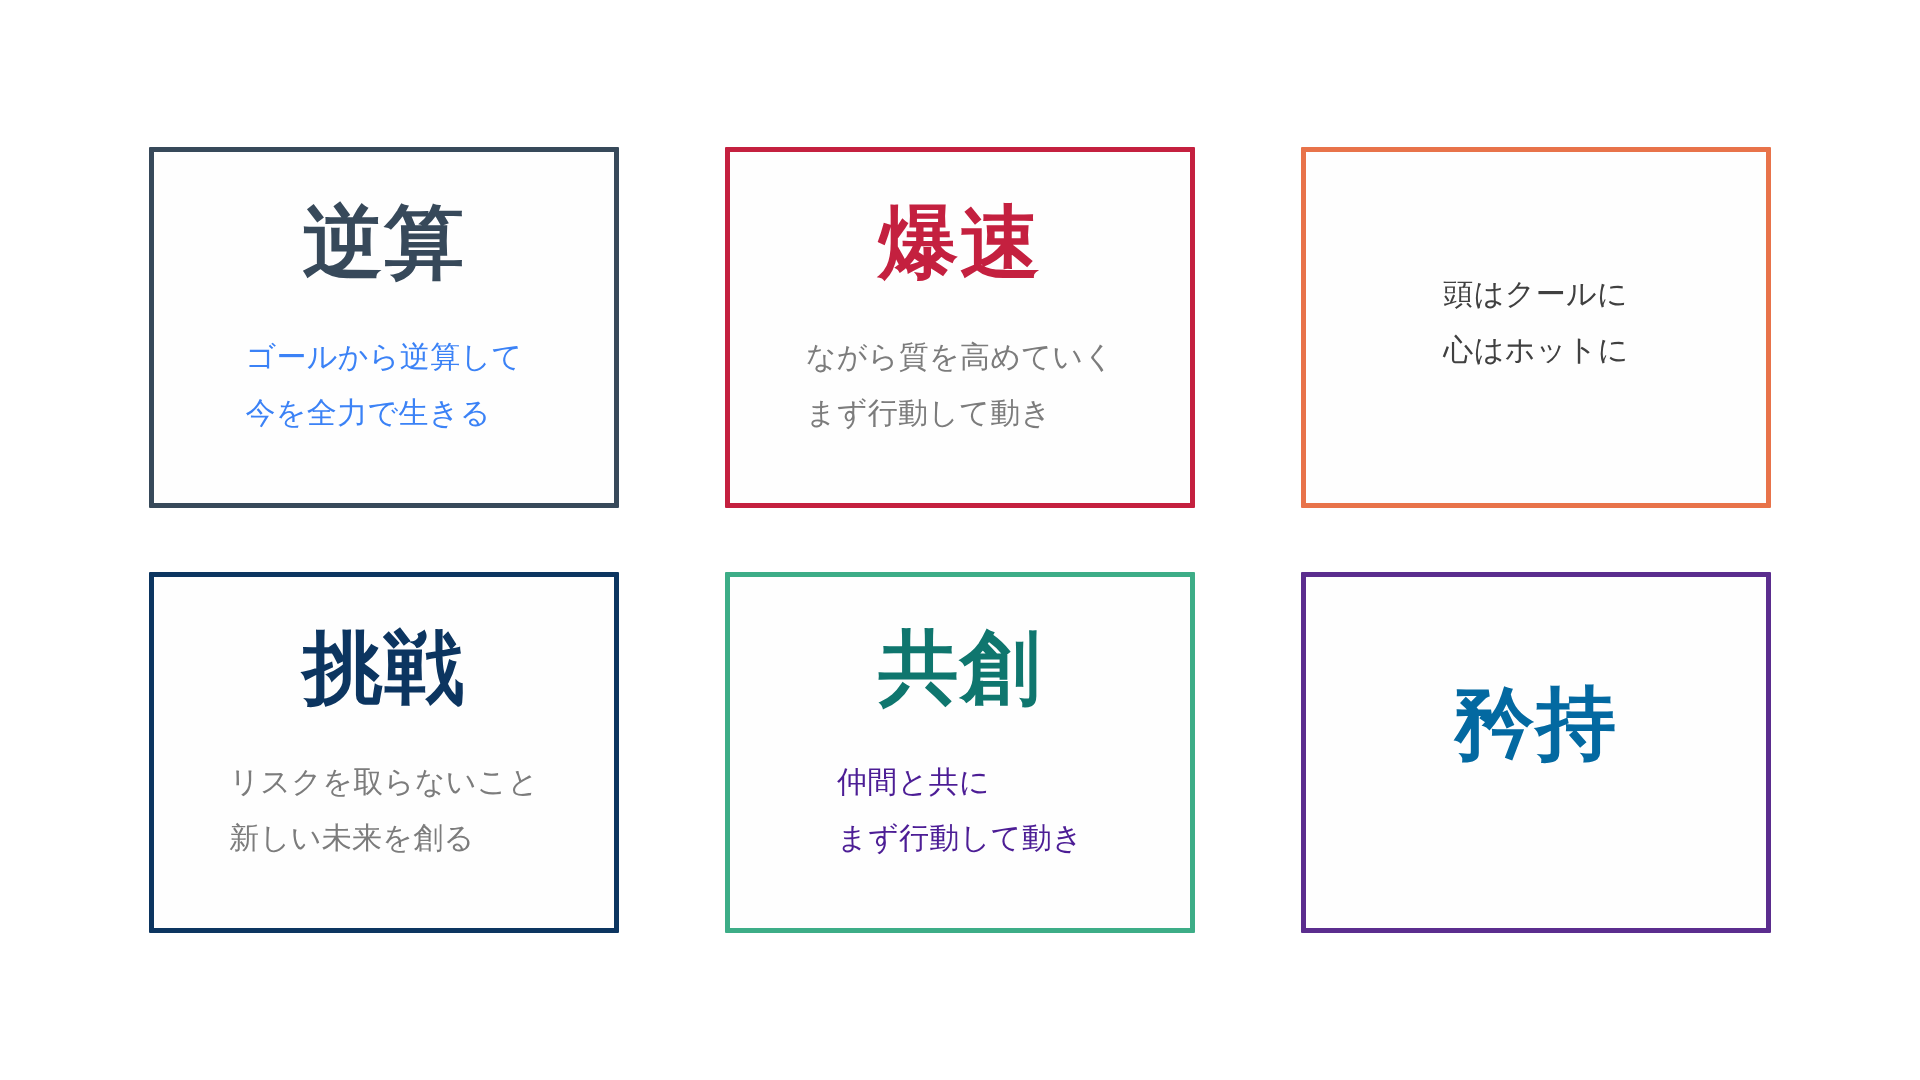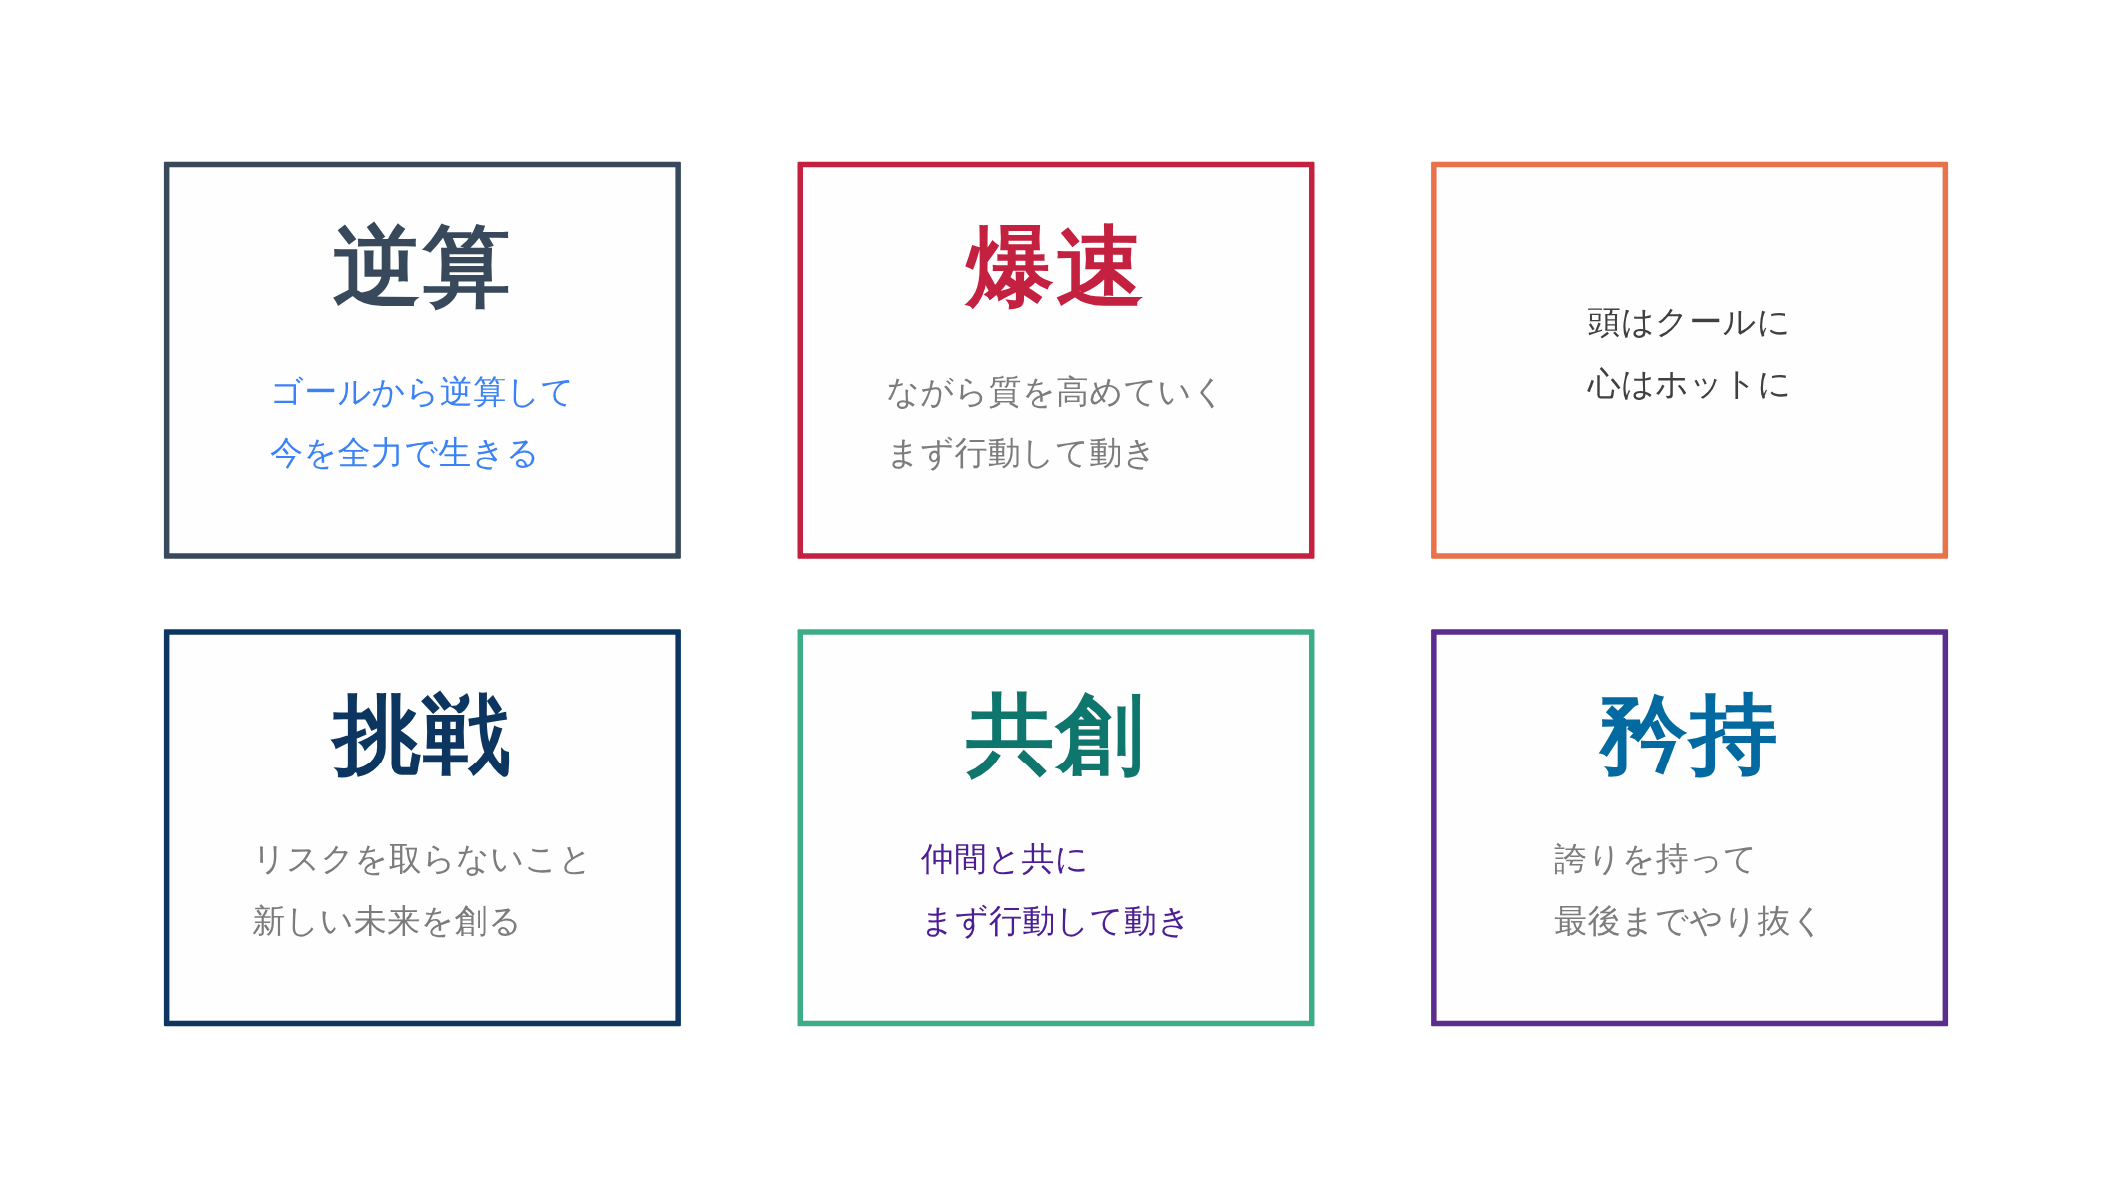--- a/index.html
+++ b/index.html
@@ -129,21 +129,17 @@
         <div class="card-desc" style="color: #4c1d95;">
           <span class="line">仲間と共に</span>
           <span class="line">まず行動して動き</span>
         </div>
       </div>
     </div>
 
     <div class="card" style="border-color: rgb(91, 45, 142);">
       <div class="inner">
         <div class="card-title" style="color: #0369a1;">矜持</div>
-        <div class="card-desc" style="color: rgb(124, 124, 124);">
-          <span class="line">誇りを持って</span>
-          <span class="line">最後までやり抜く</span>
-        </div>
       </div>
     </div>
 
   </div>
 </div>
 
 </body></html>

